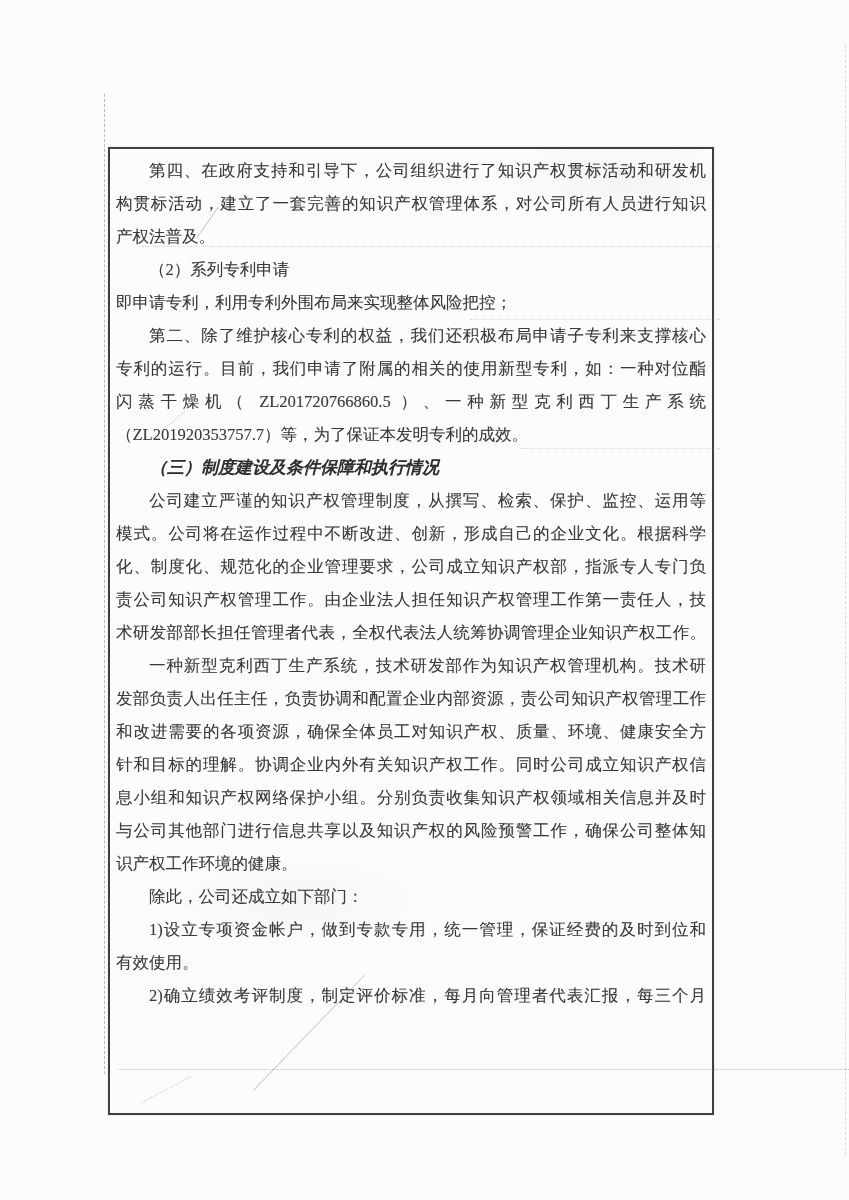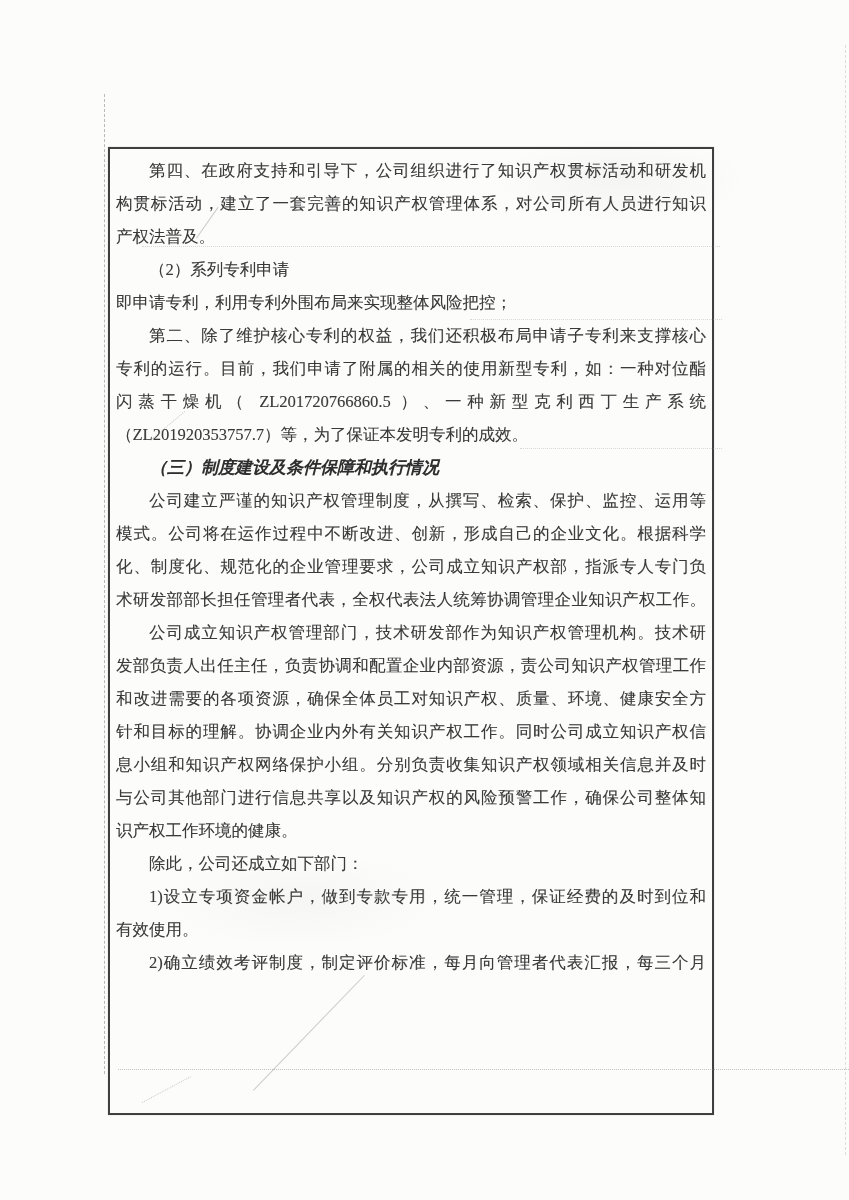--- a/index.html
+++ b/index.html
@@ -79,22 +79,23 @@
       <div class="line indent">（2）系列专利申请</div>
       <div class="line">即申请专利，利用专利外围布局来实现整体风险把控；</div>
       <div class="line indent fill">第二、除了维护核心专利的权益，我们还积极布局申请子专利来支撑核心</div>
       <div class="line fill">专利的运行。目前，我们申请了附属的相关的使用新型专利，如：一种对位酯</div>
       <div class="line fill">闪蒸干燥机（ ZL201720766860.5 ）、一种新型克利西丁生产系统</div>
       <div class="line">（ZL201920353757.7）等，为了保证本发明专利的成效。</div>
       <div class="line indent heading">（三）制度建设及条件保障和执行情况</div>
       <div class="line indent fill">公司建立严谨的知识产权管理制度，从撰写、检索、保护、监控、运用等</div>
       <div class="line fill">模式。公司将在运作过程中不断改进、创新，形成自己的企业文化。根据科学</div>
       <div class="line fill">化、制度化、规范化的企业管理要求，公司成立知识产权部，指派专人专门负</div>
+      <div class="line fill">责公司知识产权管理工作。由企业法人担任知识产权管理工作第一责任人，技</div>
       <div class="line fill">术研发部部长担任管理者代表，全权代表法人统筹协调管理企业知识产权工作。</div>
-      <div class="line indent fill">公司成立知识产权管理部门，技术研发部作为知识产权管理机构。技术研</div>
+      <div class="line indent fill">一种新型克利西丁生产系统，技术研发部作为知识产权管理机构。技术研</div>
       <div class="line fill">发部负责人出任主任，负责协调和配置企业内部资源，责公司知识产权管理工作</div>
       <div class="line fill">和改进需要的各项资源，确保全体员工对知识产权、质量、环境、健康安全方</div>
       <div class="line fill">针和目标的理解。协调企业内外有关知识产权工作。同时公司成立知识产权信</div>
       <div class="line fill">息小组和知识产权网络保护小组。分别负责收集知识产权领域相关信息并及时</div>
       <div class="line fill">与公司其他部门进行信息共享以及知识产权的风险预警工作，确保公司整体知</div>
       <div class="line">识产权工作环境的健康。</div>
       <div class="line indent">除此，公司还成立如下部门：</div>
       <div class="line indent fill">1)设立专项资金帐户，做到专款专用，统一管理，保证经费的及时到位和</div>
       <div class="line">有效使用。</div>
       <div class="line indent fill">2)确立绩效考评制度，制定评价标准，每月向管理者代表汇报，每三个月</div>

